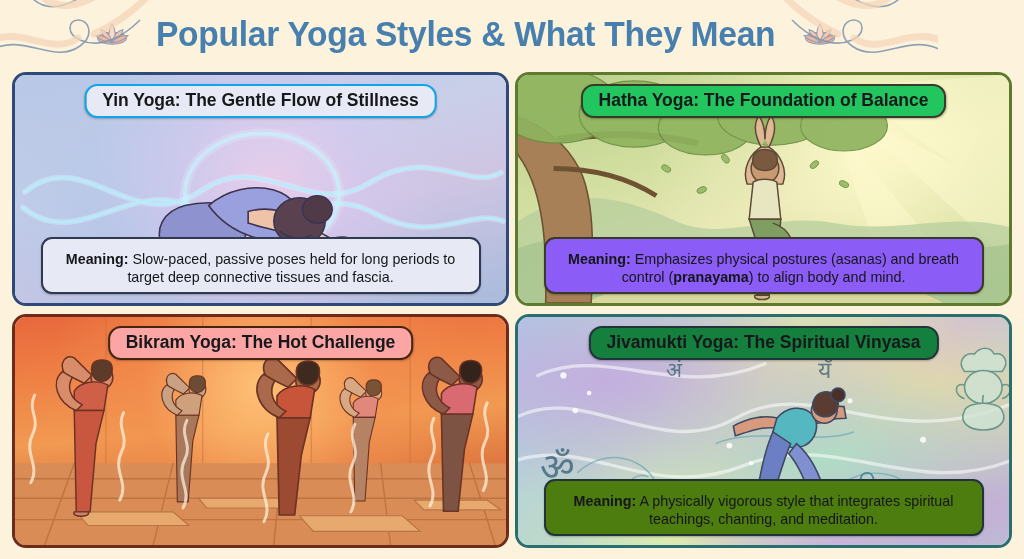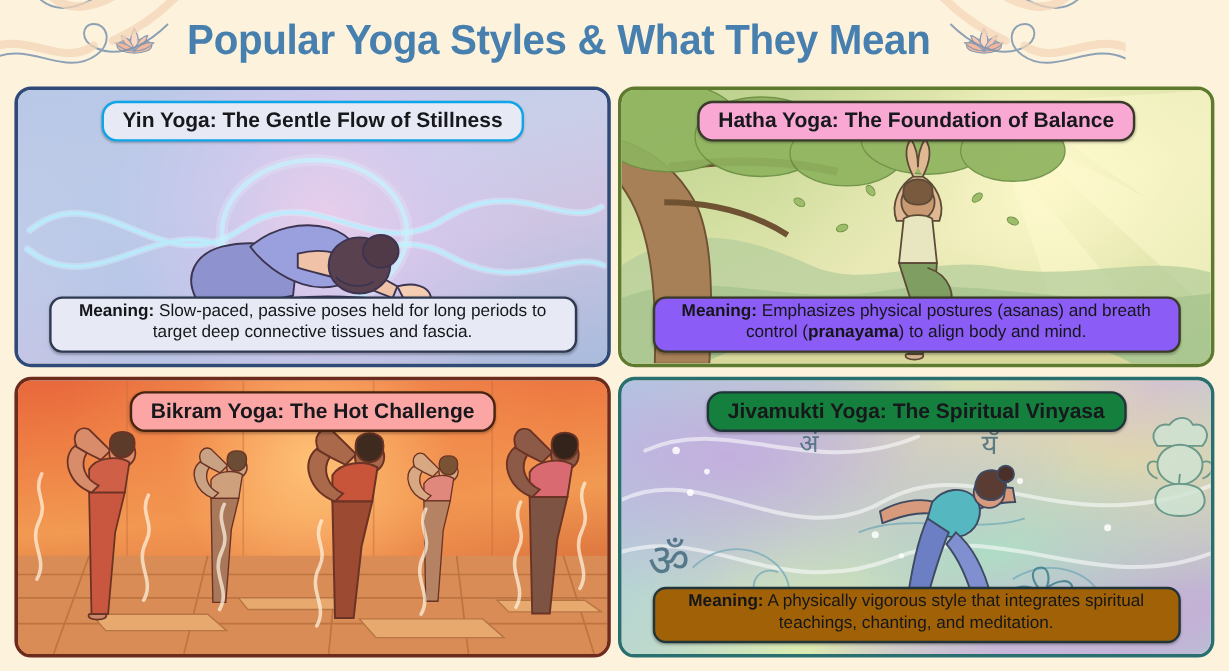--- a/index.html
+++ b/index.html
@@ -42,21 +42,21 @@
   .title-pill {
     position: absolute; top: 9px; left: 50%; transform: translateX(-50%);
     background: #eef0f7; border: 2px solid #0ea5e9; border-radius: 13px;
     padding: 4px 16px 5px; z-index: 6; white-space: nowrap;
     font-size: 17.5px; font-weight: bold; color: #17181c;
     box-shadow: 0 1px 2px rgba(0,0,0,.25);
   }
   .meaning-pill {
     position: absolute; bottom: 9px; left: 50%; transform: translateX(-50%);
     background: #eef0f7; border: 2px solid #3a3a3a; border-radius: 11px;
-    padding: 2px 14px 6px; z-index: 6; text-align: center;
+    padding: 12px 14px 6px; z-index: 6; text-align: center;
     font-size: 14.3px; color: #15161a; line-height: 1.22;
     width: 440px;
     box-shadow: 0 1px 2px rgba(0,0,0,.25);
   }
   .meaning-pill b { font-weight: bold; }
 
   
   .card-yin { border-color: #2f4a78; }
   .card-yin .art {
     background:
@@ -67,21 +67,21 @@
   .card-yin .title-pill { background: #e7eaf4; }
   .card-yin .meaning-pill { background: #e7eaf4; border-color: #2f3a52; }
 
   
   .card-hatha { border-color: #5d7a2e; }
   .card-hatha .art {
     background:
       radial-gradient(circle at 72% 30%, rgba(255,250,205,.95) 0%, rgba(243,240,190,.45) 30%, rgba(0,0,0,0) 58%),
       linear-gradient(160deg, #b9cf8c 0%, #cfdd9d 30%, #e6e7b4 55%, #d6dfa2 78%, #bacf8b 100%);
   }
-  .card-hatha .title-pill { background: #f9a8d4; border-color: #3a3a2a; }
+  .card-hatha .title-pill { background: #22c55e; border-color: #3a3a2a; }
   .card-hatha .meaning-pill { background: #8b5cf6; border-color: #3a3a2a; }
 
   
   .card-bikram { border-color: #6d2b1c; }
   .card-bikram .art {
     background:
       radial-gradient(circle at 50% 30%, rgba(255,196,120,.95) 0%, rgba(243,145,80,.5) 40%, rgba(0,0,0,0) 72%),
       linear-gradient(175deg, #e8683c 0%, #ef8145 24%, #f19a52 48%, #e07a41 68%, #c9673a 100%);
   }
   .card-bikram .title-pill { background: #fca5a5; border-color: #46240f; }
@@ -91,21 +91,21 @@
   .card-jiva { border-color: #2a6f70; }
   .card-jiva .art {
     background:
       radial-gradient(ellipse at 18% 28%, rgba(196,170,224,.9) 0%, rgba(0,0,0,0) 52%),
       radial-gradient(ellipse at 62% 62%, rgba(168,226,196,.85) 0%, rgba(0,0,0,0) 50%),
       radial-gradient(ellipse at 85% 30%, rgba(230,222,160,.8) 0%, rgba(0,0,0,0) 48%),
       radial-gradient(ellipse at 90% 80%, rgba(206,160,212,.8) 0%, rgba(0,0,0,0) 50%),
       linear-gradient(120deg, #a9cfe4 0%, #bfd9ca 26%, #ddecb0 46%, #cdb8e2 72%, #a9d8d6 100%);
   }
   .card-jiva .title-pill { background: #15803d; border-color: #20343a; }
-  .card-jiva .meaning-pill { background: #a16207; border-color: #20343a; }
+  .card-jiva .meaning-pill { background: #4d7c0f; border-color: #20343a; }
 
   
   .svgfill { position: absolute; inset: 0; width: 100%; height: 100%; }
   .glyph { position: absolute; font-family: "DejaVu Sans", sans-serif; color: #2d4f63; opacity: .72; }
 </style>
 </head>
 <body>
 
 <div class="header">
 

